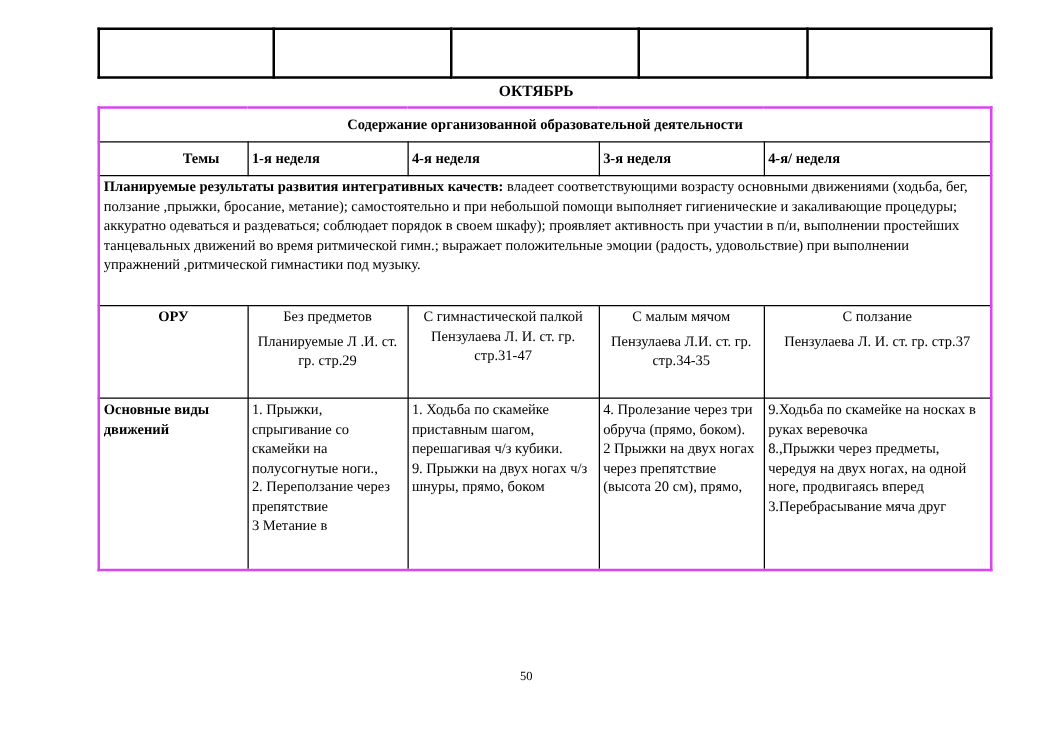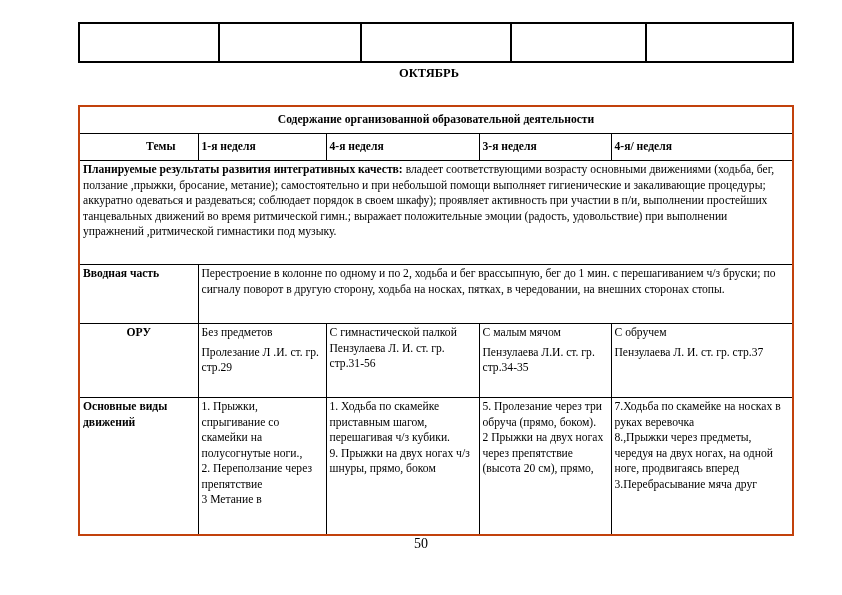--- a/index.html
+++ b/index.html
@@ -18,34 +18,34 @@
       text-align: center; font-weight: bold; font-size: 12.5px;
     }
     .main-table {
       position: absolute; left: 78px; top: 85px; width: 714px;
       border-collapse: collapse; table-layout: fixed;
     }
     .main-table td {
       border: 1.5px solid #000; vertical-align: top; padding: 1px 3px;
       font-size: 11.6px; line-height: 15.5px;
     }
-    .main-table { border: 2px solid #c2410c; margin-top: 20px; }
+    .main-table { border: 2px solid #d946ef; }
     .hdr-title td { text-align: center; font-weight: bold; height: 24px; vertical-align: middle; }
     .hdr-weeks td { text-align: left; font-weight: bold; height: 24px; vertical-align: middle; }
     .hdr-weeks td.themes { text-align: right; padding-right: 22px; }
     .results td { height: 101px; }
     .bold { font-weight: bold; }
     .intro td { height: 56px; }
-    .oru td { height: 71px; }
+    .oru td { height: 71px; text-align: center; }
     .oru td.rowlabel { text-align: center; }
     .oru .sub { display: block; margin-top: 4px; }
     .main-moves td { height: 134px; }
     .page-number {
       position: absolute; left: 0; width: 842px; top: 536px;
-      text-align: center; font-size: 14px;
+      text-align: center; font-size: 10px;
     }
     .line { display: block; }
   </style>
 </head>
 <body>
 
 <table class="top-table">
   <colgroup>
     <col style="width:140px">
       <col style="width:142px">
@@ -87,62 +87,58 @@
     <td>3-я неделя</td>
     <td>4-я/ неделя</td>
   </tr>
 
   <tr class="results">
     <td colspan="5">
       <span class="bold">Планируемые результаты развития интегративных качеств:</span><span> владеет соответствующими возрасту основными движениями (ходьба, бег, ползание ,прыжки, бросание, метание); самостоятельно и при небольшой помощи выполняет гигиенические и закаливающие процедуры; аккуратно одеваться и раздеваться; соблюдает порядок в своем шкафу); проявляет активность при участии в п/и, выполнении простейших танцевальных движений во время ритмической гимн.; выражает положительные эмоции (радость, удовольствие) при выполнении упражнений ,ритмической гимнастики под музыку.</span>
     </td>
   </tr>
 
-  <tr class="intro">
-    <td class="bold">Вводная часть</td>
-    <td colspan="4">Перестроение в колонне по одному и по 2, ходьба и бег  врассыпную, бег до 1 мин. с перешагиванием ч/з бруски; по сигналу поворот в другую сторону, ходьба на носках, пятках, в чередовании, на внешних сторонах стопы.</td>
-  </tr>
 
   <tr class="oru">
     <td class="rowlabel bold">ОРУ</td>
     <td>
       <span class="line">Без предметов</span>
-      <span class="sub">Пролезание Л .И. ст. гр. стр.29</span>
+      <span class="sub">Планируемые Л .И. ст. гр. стр.29</span>
     </td>
     <td>
       <span class="line">С гимнастической палкой</span>
-      <span class="line">Пензулаева Л. И. ст. гр. стр.31-56</span>
+      <span class="line">Пензулаева Л. И. ст. гр. стр.31-47</span>
     </td>
     <td>
       <span class="line">С малым мячом</span>
       <span class="sub">Пензулаева Л.И. ст. гр. стр.34-35</span>
     </td>
     <td>
-      <span class="line">С обручем</span>
+      <span class="line">С ползание</span>
       <span class="sub">Пензулаева Л. И. ст. гр. стр.37</span>
     </td>
   </tr>
 
   <tr class="main-moves">
     <td class="bold">Основные виды движений</td>
     <td>
       <span class="line">1. Прыжки, спрыгивание со скамейки на полусогнутые ноги.,</span>
       <span class="line">2. Переползание через препятствие</span>
       <span class="line">3 Метание в</span>
     </td>
     <td>
       <span class="line">1. Ходьба по скамейке приставным шагом, перешагивая ч/з кубики.</span>
       <span class="line">9. Прыжки на двух ногах ч/з шнуры, прямо, боком</span>
     </td>
     <td>
-      <span class="line">5. Пролезание через три обруча (прямо, боком).</span>
+      <span class="line">4. Пролезание через три обруча (прямо, боком).</span>
       <span class="line">2 Прыжки на двух ногах через препятствие (высота 20 см), прямо,</span>
     </td>
     <td>
-      <span class="line">7.Ходьба по скамейке на носках в руках веревочка</span>
+      <span class="line">9.Ходьба по скамейке на носках в руках веревочка</span>
       <span class="line">8.,Прыжки через предметы, чередуя на двух ногах, на одной ноге, продвигаясь вперед</span>
       <span class="line">3.Перебрасывание мяча друг</span>
     </td>
   </tr>
 </tbody>
   </table>
 
 <div class="page-number">50</div>
 
 </body></html>

